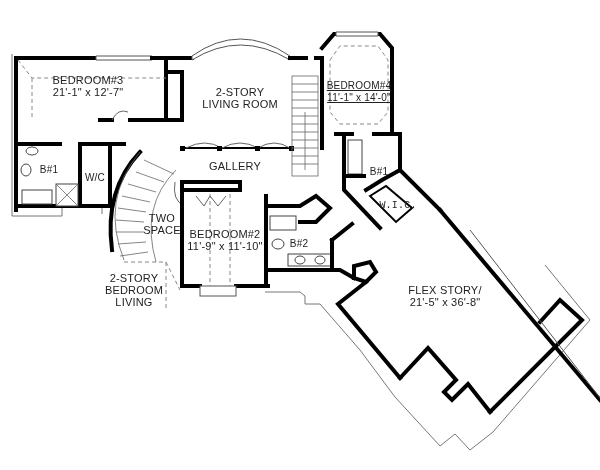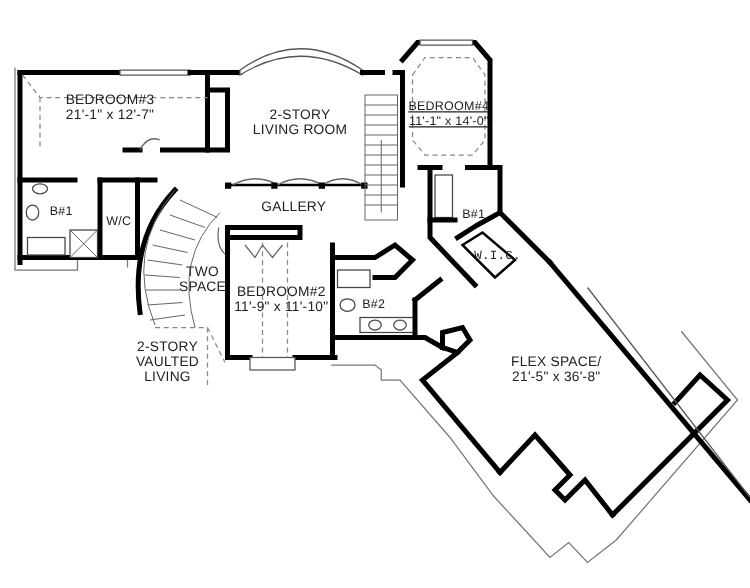--- a/index.html
+++ b/index.html
@@ -158,20 +158,20 @@
 
 <div class="label" style="left:182px; top:228px; width:86px;">
   <span class="dim">BEDROOM#2</span>
   <span class="dim">11'-9" x 11'-10"</span>
 </div>
 
 <div class="label small" style="left:284px; top:238px; width:30px;text-align:center;">B#2</div>
 
 <div class="label" style="left:104px; top:272px; width:60px;">
   <span class="dim">2-STORY</span>
-  <span class="dim">VAULTED</span>
+  <span class="dim">BEDROOM</span>
   <span class="dim">LIVING</span>
 </div>
 
 <div class="label" style="left:380px; top:284px; width:130px;">
-  <span class="dim">FLEX SPACE/</span>
+  <span class="dim">FLEX STORY/</span>
   <span class="dim">21'-5" x 36'-8"</span>
 </div>
 
 </body></html>

